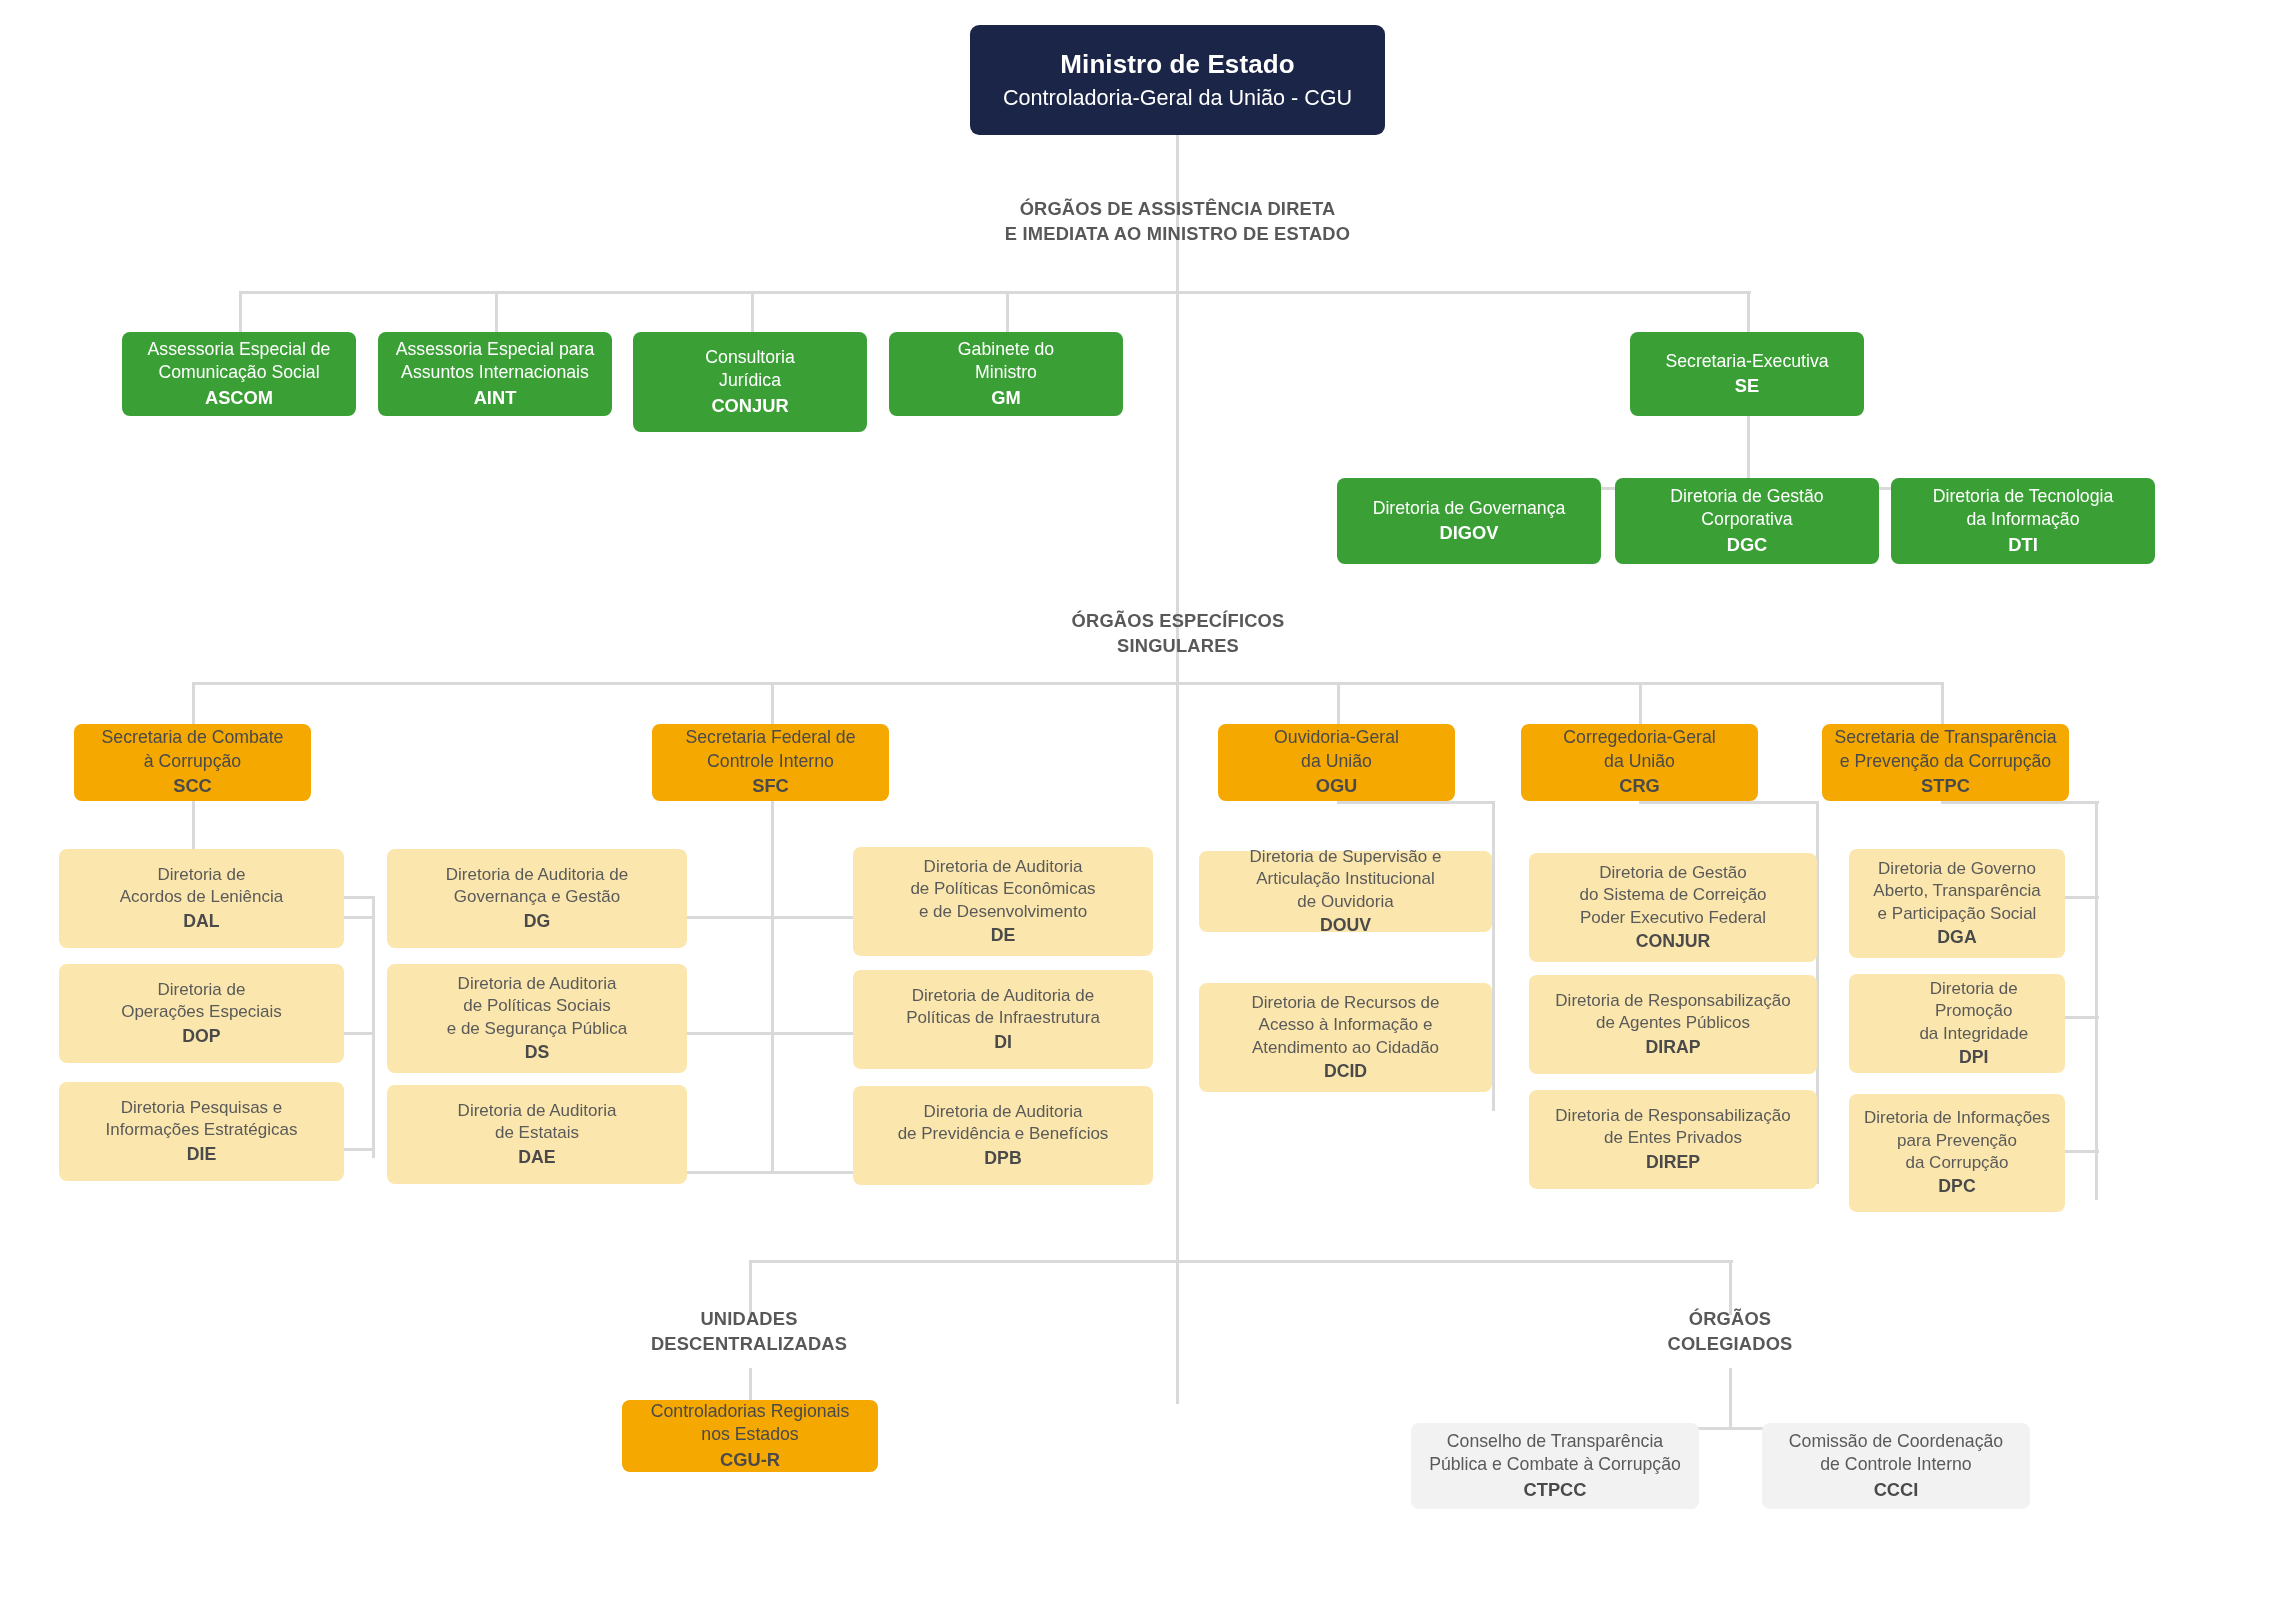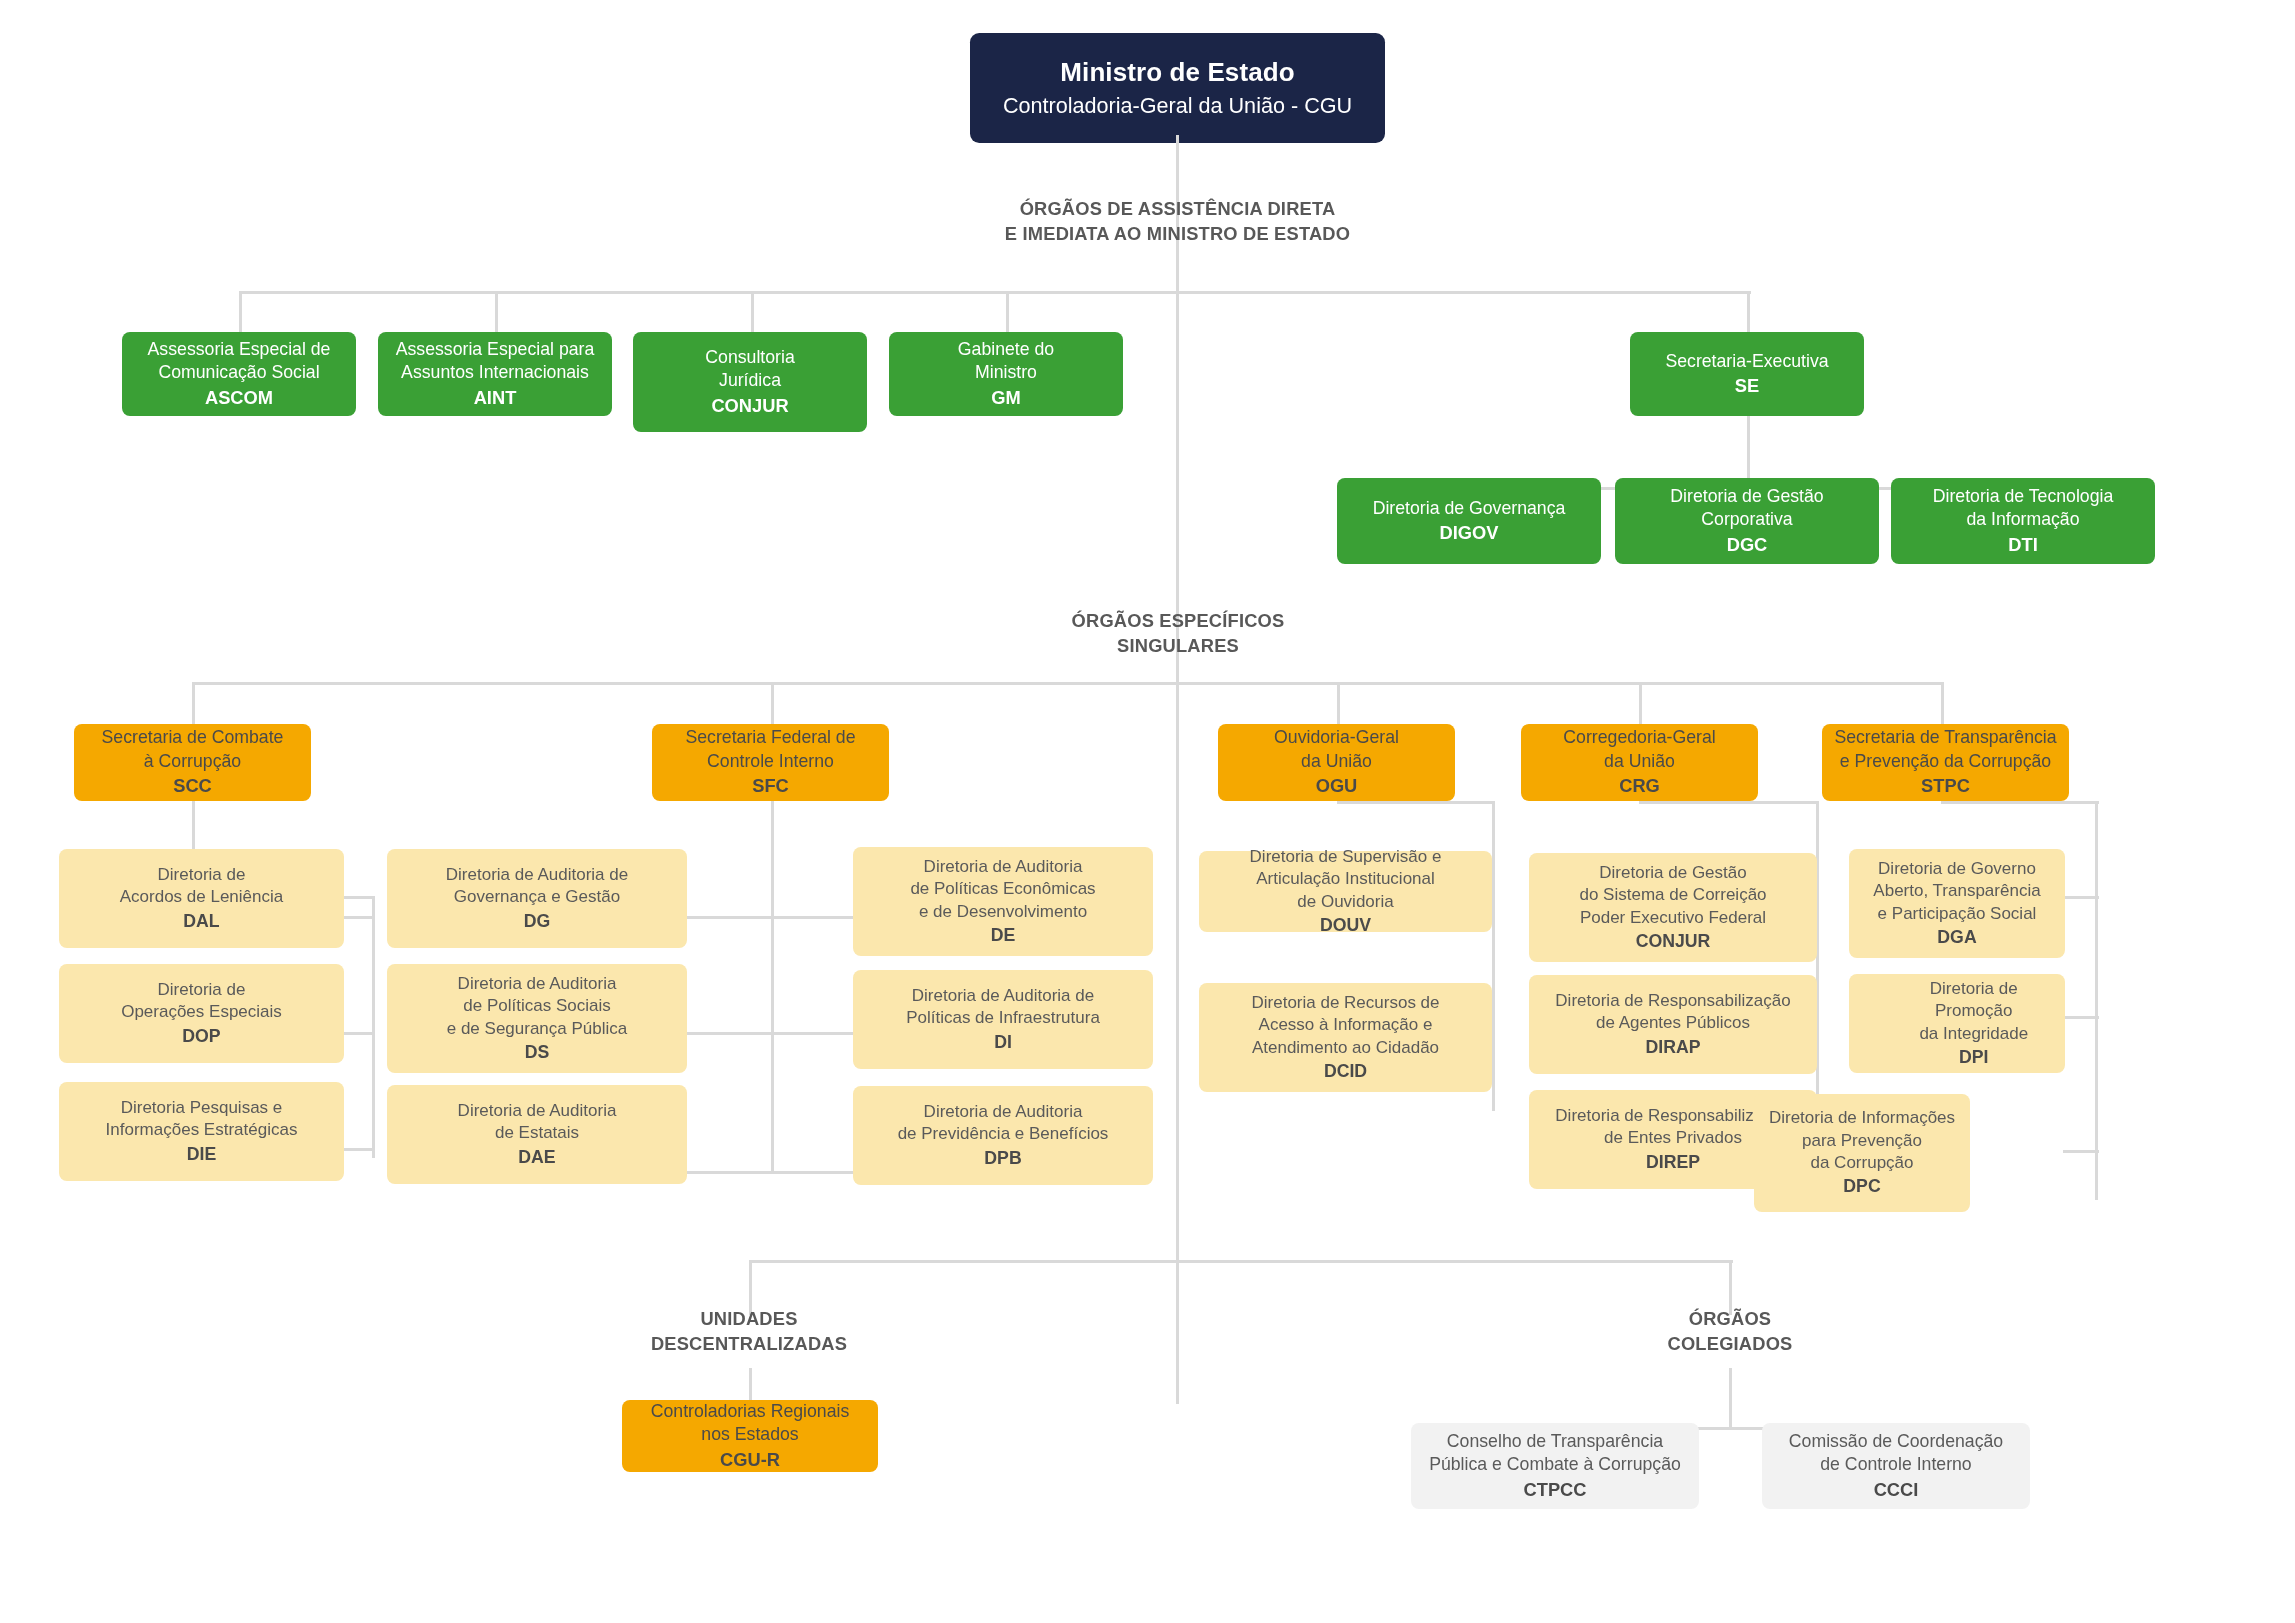--- a/index.html
+++ b/index.html
@@ -104,21 +104,21 @@
     line-height: 1.36;
     letter-spacing: 0.2px;
     white-space: pre-line;
   }
 </style>
 </head>
 <body>
 
 <div id="chart">
 
-  <div class="node root" style="left:970px; top:25px; width:415px; height:110px;margin-top:8px;">
+  <div class="node root" style="left:970px; top:25px; width:415px; height:110px;">
     <span class="ttl" style="white-space: pre-line;">Ministro de Estado</span>
     <span class="sub" style="white-space: pre-line;">Controladoria-Geral da União - CGU</span>
   </div>
 
   <div class="ln v" style="left:1176px; top:135px; width:3.3px; height:1269px;"></div>
 
   <div class="seclabel" style="left: 947px; top: 197px; width: 461px; white-space: pre-line;">ÓRGÃOS DE ASSISTÊNCIA DIRETA
 E IMEDIATA AO MINISTRO DE ESTADO</div>
 
   <div class="ln h" style="left:239px; top:291px; width:1512px; height:3.3px;"></div>
@@ -348,21 +348,21 @@
 e Participação Social</span>
     <span class="acr" style="white-space: pre-line;">DGA</span>
   </div>
 
   <div class="node lightyellow" style="left:1849px; top:974px; width:216px; height:99px;padding-left:40px;">
     <span class="ttl" style="white-space: pre-line;">Diretoria de Promoção
 da Integridade</span>
     <span class="acr" style="white-space: pre-line;">DPI</span>
   </div>
 
-  <div class="node lightyellow" style="left:1754px; top:1094px; width:216px; height:118px;">
+  <div class="node lightyellow" style="left:1849px; top:1094px; width:216px; height:118px;">
     <span class="ttl" style="white-space: pre-line;">Diretoria de Informações
 para Prevenção
 da Corrupção</span>
     <span class="acr" style="white-space: pre-line;">DPC</span>
   </div>
 
   <div class="ln h" style="left:749px; top:1260px; width:984px; height:3.3px;"></div>
   <div class="ln v" style="left:749px; top:1260px; height:55px;"></div>
   <div class="ln v" style="left:1729px; top:1260px; height:55px;"></div>
 

